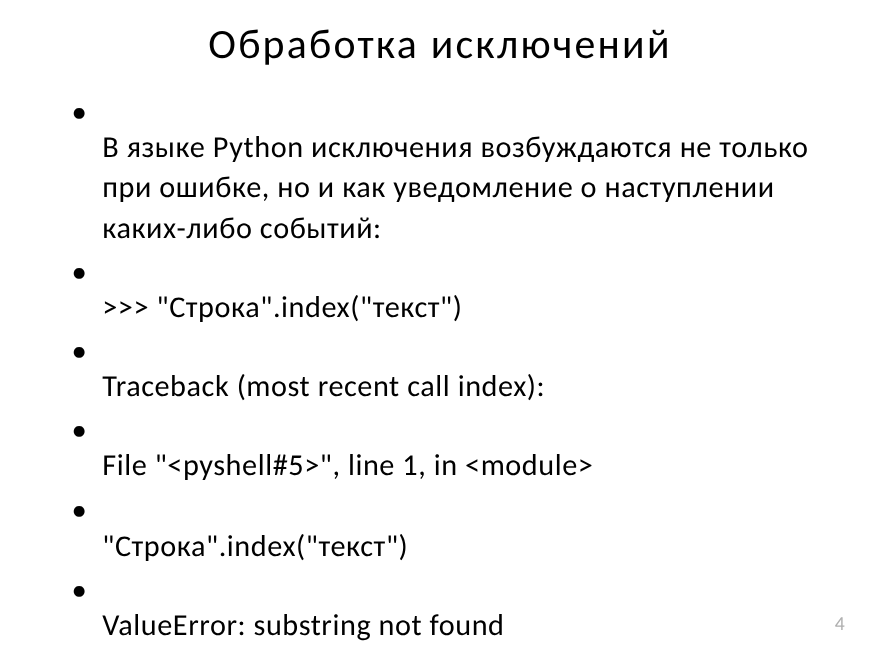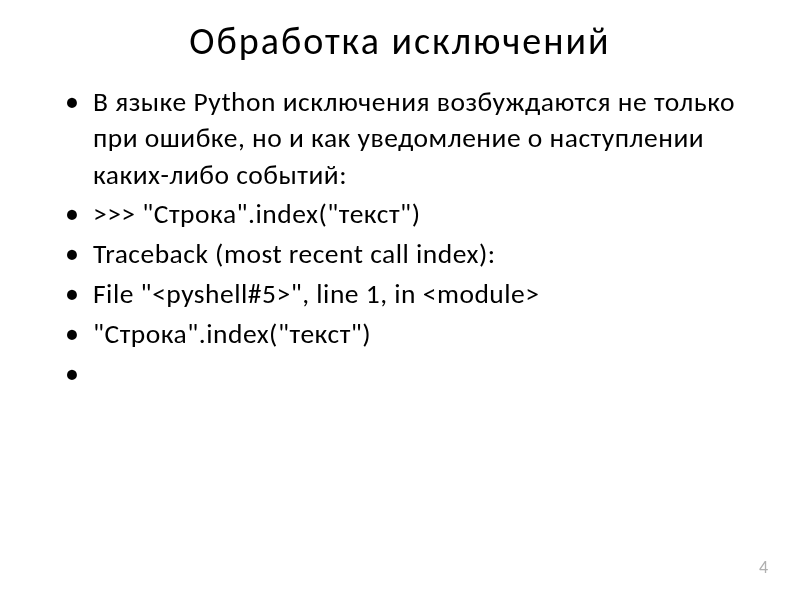--- a/index.html
+++ b/index.html
@@ -34,20 +34,21 @@
     }
     .bullet-dot {
       font-size: 28px;
       margin-right: 14px;
       margin-top: 0px;
       flex-shrink: 0;
     }
     .bullet-text {
       font-size: 27.5px;
       letter-spacing: 0.5px;
+      margin-top: 33px;
     }
     .page-number {
       position: absolute;
       bottom: 22px;
       right: 32px;
       font-size: 18px;
       color: #b0b0b0;
     }
   </style>
 </head>
@@ -71,16 +72,17 @@
   <div class="bullet-item">
     <span class="bullet-dot">•</span>
     <span class="bullet-text">  File  "&lt;pyshell#5&gt;",  line  1,  in  &lt;module&gt;</span>
   </div>
   <div class="bullet-item">
     <span class="bullet-dot">•</span>
     <span class="bullet-text">    "Строка".index("текст")</span>
   </div>
   <div class="bullet-item">
     <span class="bullet-dot">•</span>
+    <span class="bullet-text">ValueError:  substring  not  found</span>
   </div>
 </div>
 
 <div class="page-number">4</div>
 
 </body></html>

